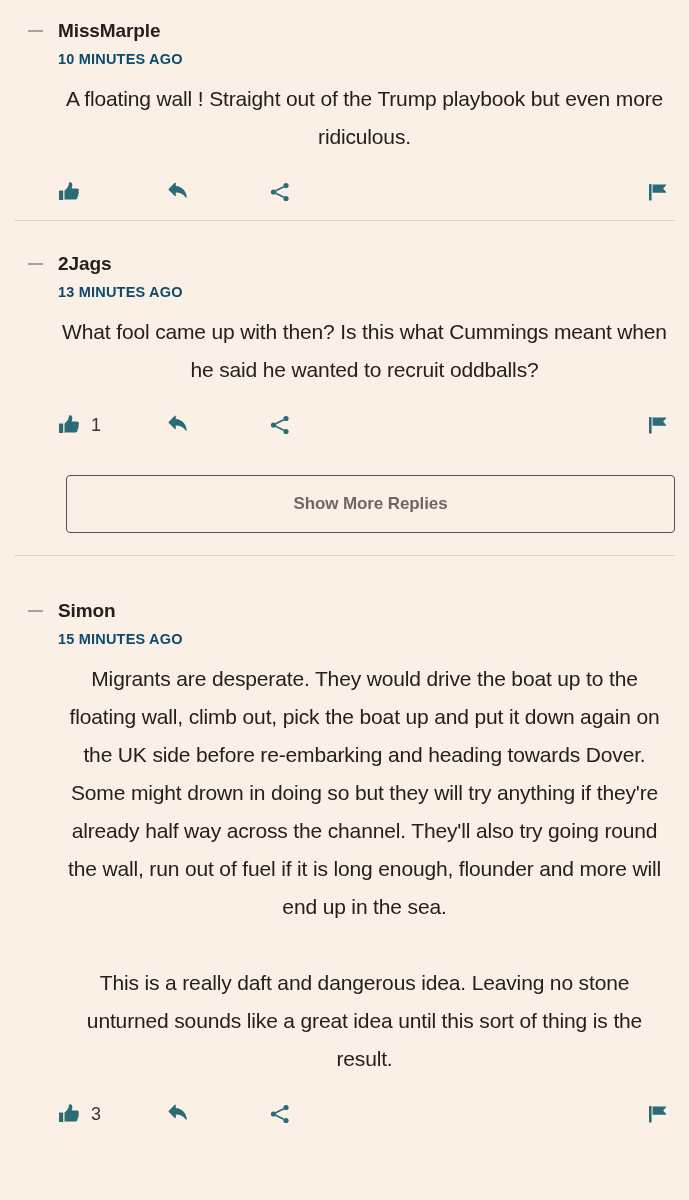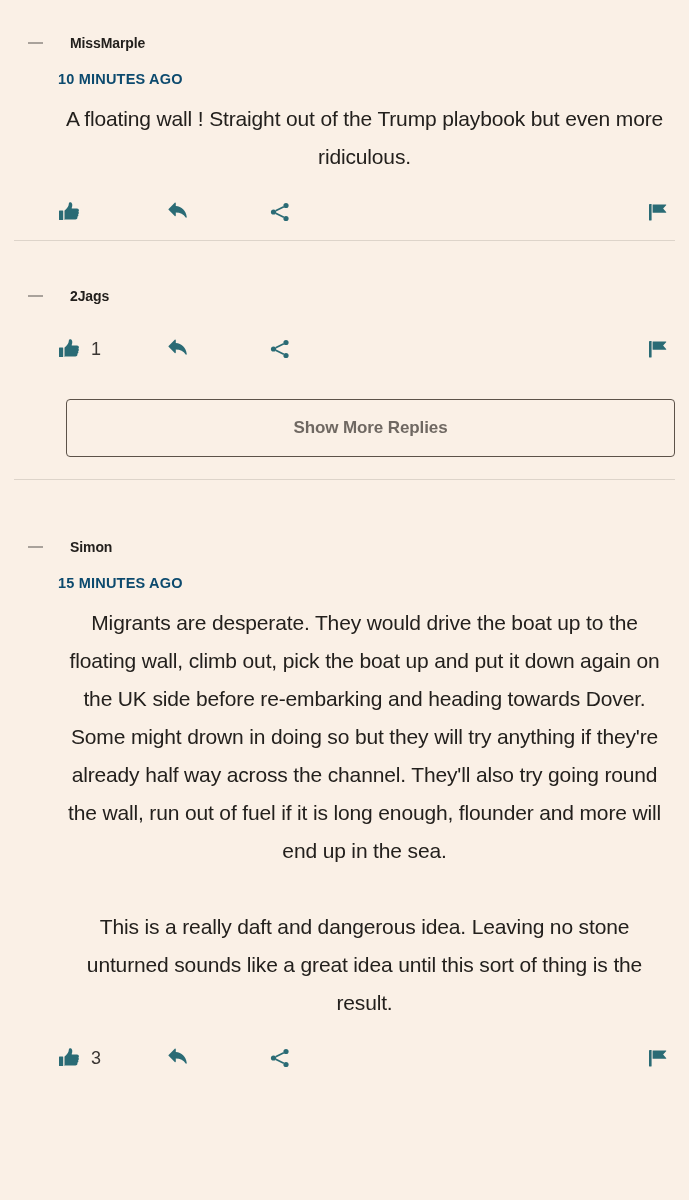--- a/index.html
+++ b/index.html
@@ -47,26 +47,26 @@
     cursor: pointer;
   }
   .collapse-toggle .dash {
     display: block;
     width: 15px;
     height: 2px;
     background: #a9a29b;
   }
 
   .author {
-    font-size: 14px;
+    font-size: 19px;
     font-weight: bold;
     color: #23201d;
     letter-spacing: -0.1px;
     line-height: 26px;
-    margin: 12px;
+    margin: 0;
   }
 
   .timestamp {
     font-size: 14.5px;
     font-weight: bold;
     color: #0c4a6e;
     letter-spacing: 0.2px;
     line-height: 22px;
     margin: 4px 0 0 0;
     text-transform: uppercase;
@@ -216,20 +216,24 @@
 
   <div class="divider"></div>
   <div class="sp-gap-md"></div>
 
   <div class="comment">
     <div class="comment-inner">
       <div class="collapse-toggle">
         <span class="dash"></span>
       </div>
       <div class="author">2Jags</div>
+      <div class="timestamp">13 MINUTES AGO</div>
+      <div class="body-text">
+        <p>What fool came up with then? Is this what Cummings meant when he said he wanted to recruit oddballs?</p>
+      </div>
 
       <div class="actions">
         <button class="action act-like">
           <span class="icon">
             <svg width="24" height="24" viewBox="0 0 24 24" fill="#2a6b75">
               <rect x="1" y="10.5" width="4.2" height="9.5" rx="0.6"></rect>
               <path d="M7 20c-0.3 0-0.5-0.2-0.5-0.5v-8.6c0-0.3 0.15-0.55 0.4-0.7 1.5-0.9 3.1-2.9 3.6-4.6 0.25-0.85 0.2-1.6 0.35-2.1C11.1 2.4 11.8 2 12.6 2.2c1 0.25 1.7 1.25 1.7 2.7 0 1.1-0.3 2.2-0.65 3.1-0.1 0.25 0.08 0.5 0.35 0.5h5c1.15 0 2 0.9 1.9 2-0.05 0.5-0.25 0.9-0.55 1.2 0.35 0.35 0.55 0.85 0.5 1.4-0.05 0.55-0.35 1-0.75 1.3 0.2 0.3 0.3 0.7 0.27 1.1-0.07 0.65-0.5 1.15-1.05 1.35 0.1 0.25 0.14 0.53 0.11 0.83-0.1 1-0.95 1.72-2 1.72H7z"></path>
             </svg>
           </span>
           <span class="count">1</span>

